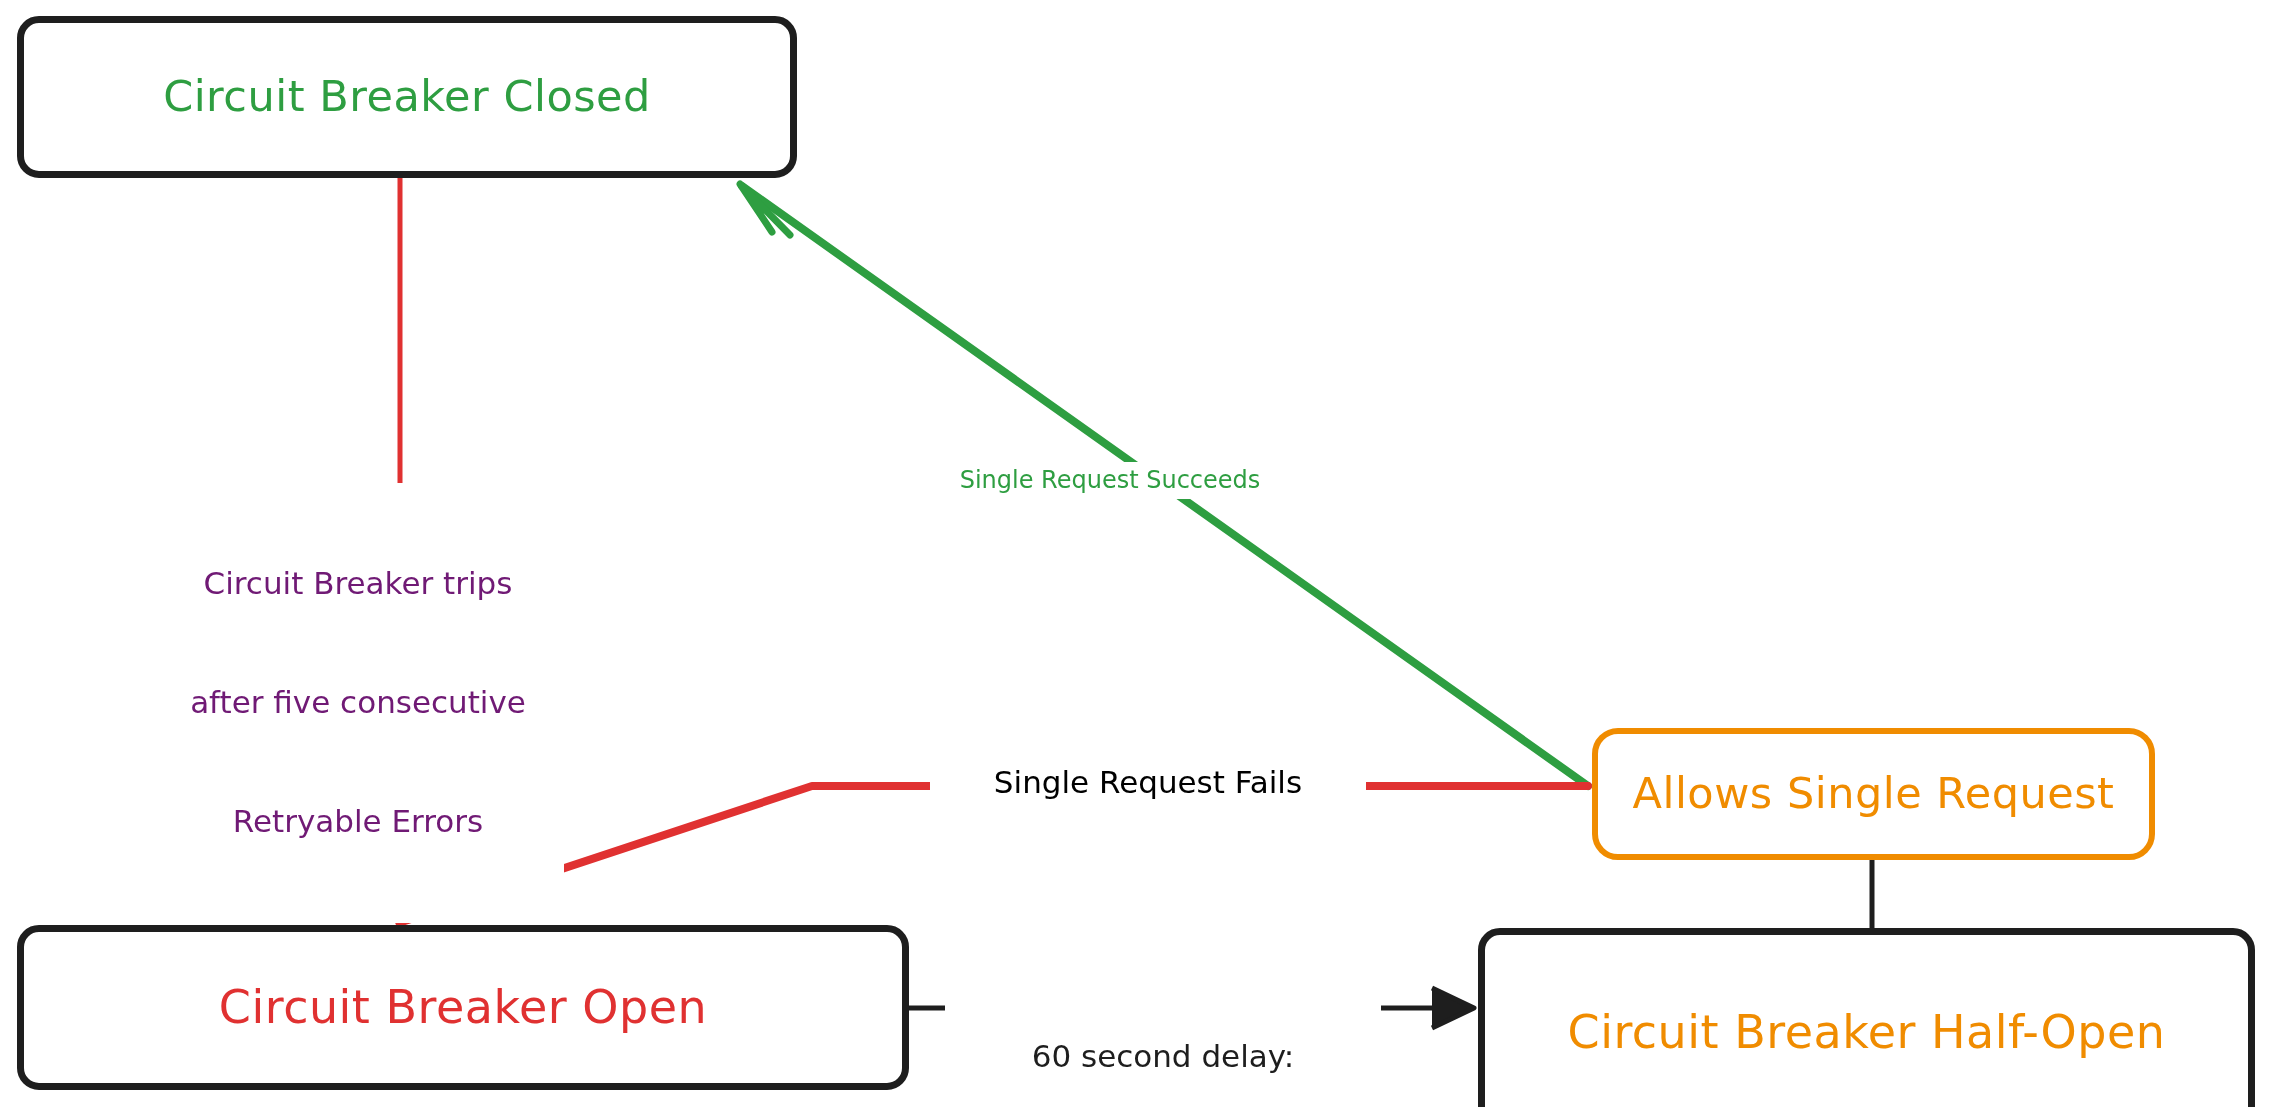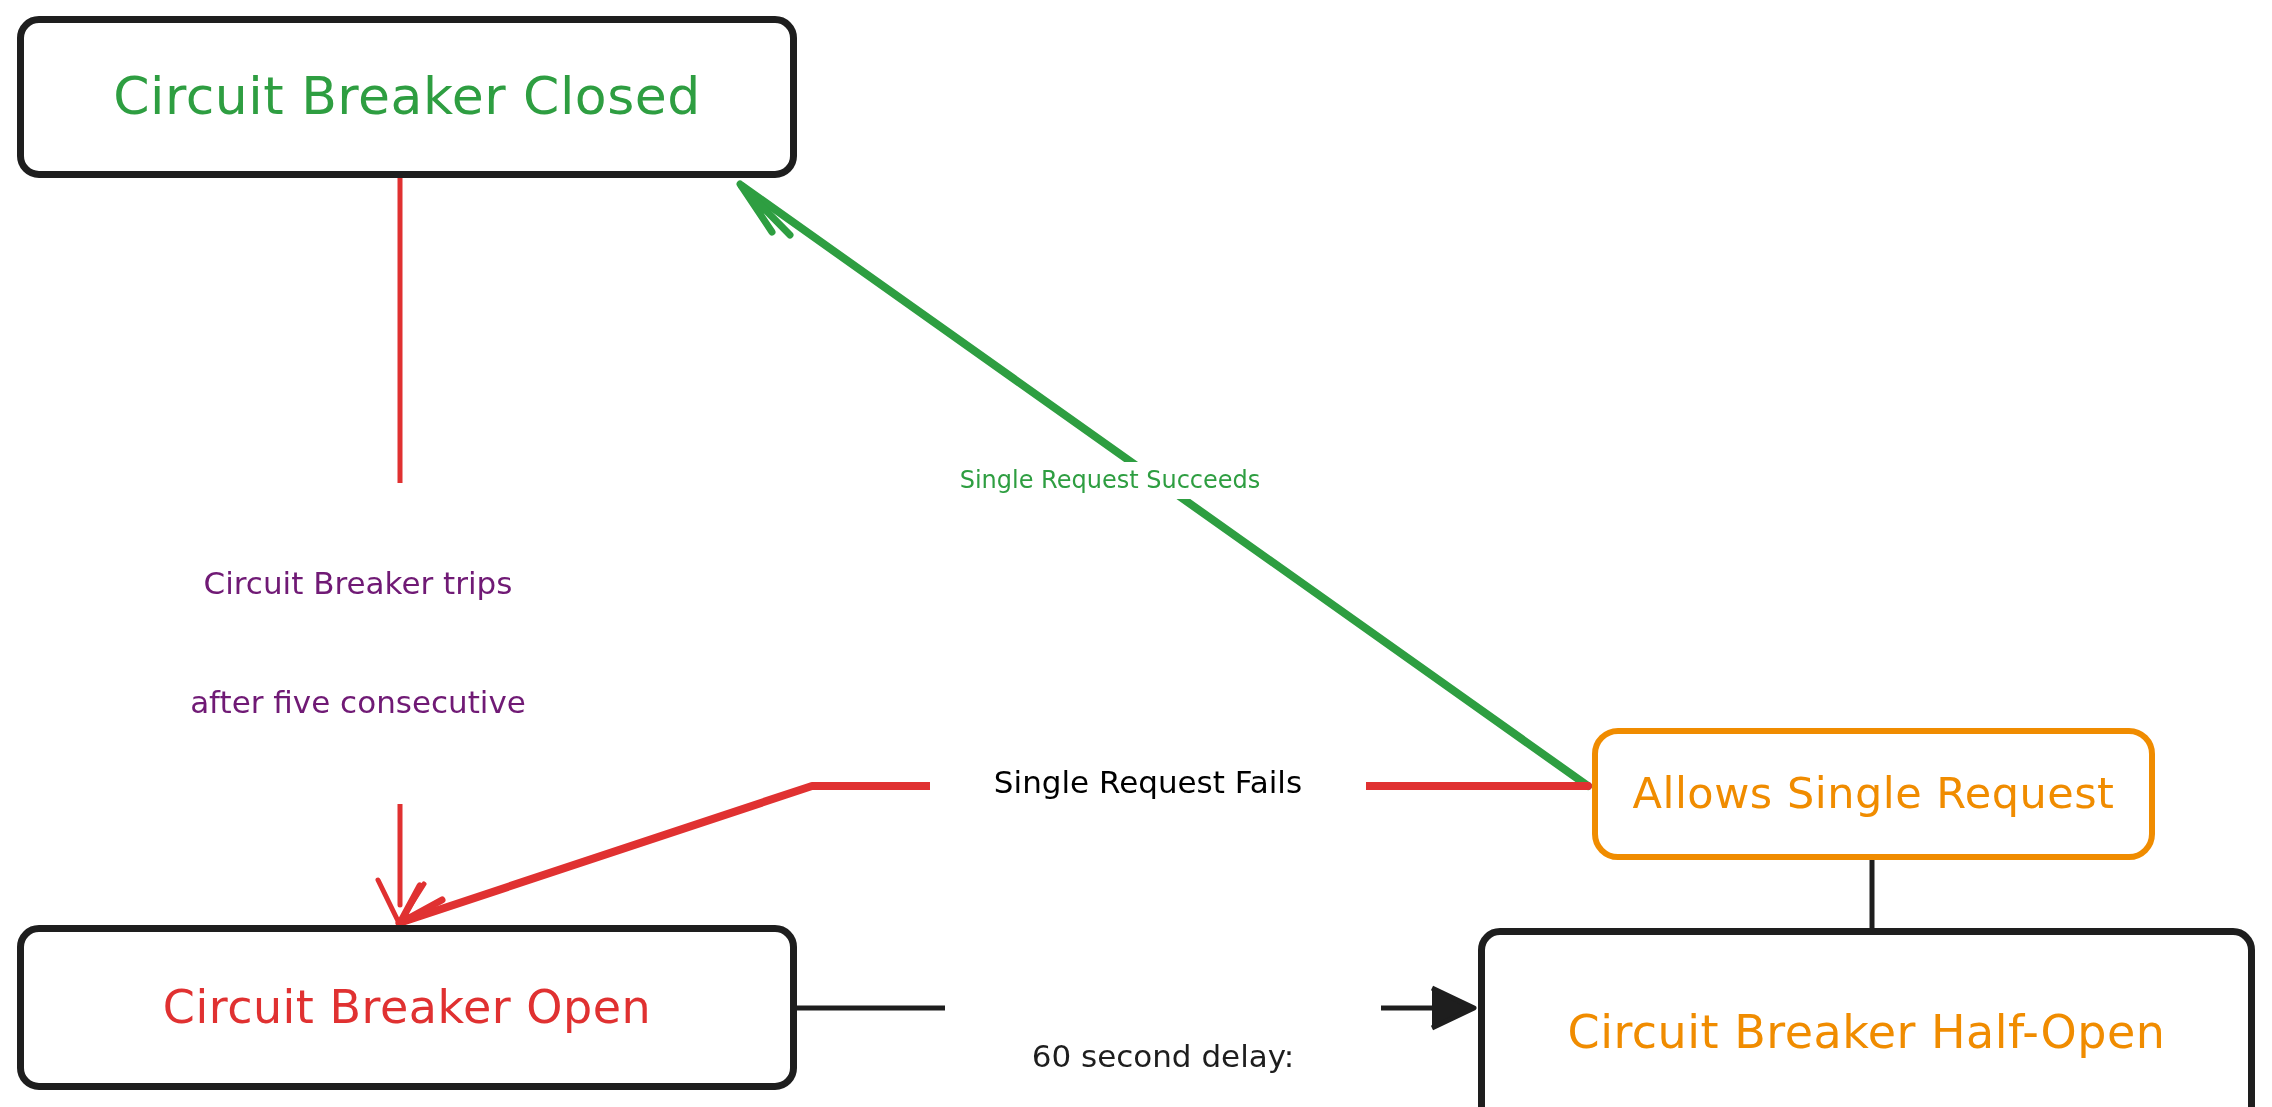--- a/index.html
+++ b/index.html
@@ -51,25 +51,25 @@
     letter-spacing: 0.5px;
     line-height: 1.1;
     white-space: nowrap;
   }
   #node-closed {
     left: 17px;  top: 16px;
     width: 780px; height: 162px;
   }
   #node-closed .node-label {
     color: #2e9e41;
-    font-size: 52px;
+    font-size: 43px;
   }
   #node-open {
     left: 17px;  top: 925px;
-    width: 780px; height: 165px;
+    width: 892px; height: 165px;
   }
   #node-open .node-label {
     color: #e03131;
     font-size: 46px;
   }
   #node-allows {
     left: 1592px; top: 728px;
     width: 563px;  height: 132px;
   }
   #node-allows .node-label {
@@ -167,20 +167,21 @@
     <span class="node-label">Allows Single Request</span>
   </div>
 
   <div class="node node-black" id="node-half-open">
     <span class="node-label">Circuit Breaker Half-Open</span>
   </div>
 
   <div class="edge-label" id="label-trips">
     <div>Circuit Breaker trips</div>
     <div>after five consecutive</div>
+    <div>Retryable Errors</div>
   </div>
 
   <div class="edge-label" id="label-succeeds">Single Request Succeeds</div>
 
   <div class="edge-label" id="label-fails">Single Request Fails</div>
 
   <div class="edge-label" id="label-delay">
     <div>60 second delay:</div>
     
   </div>

